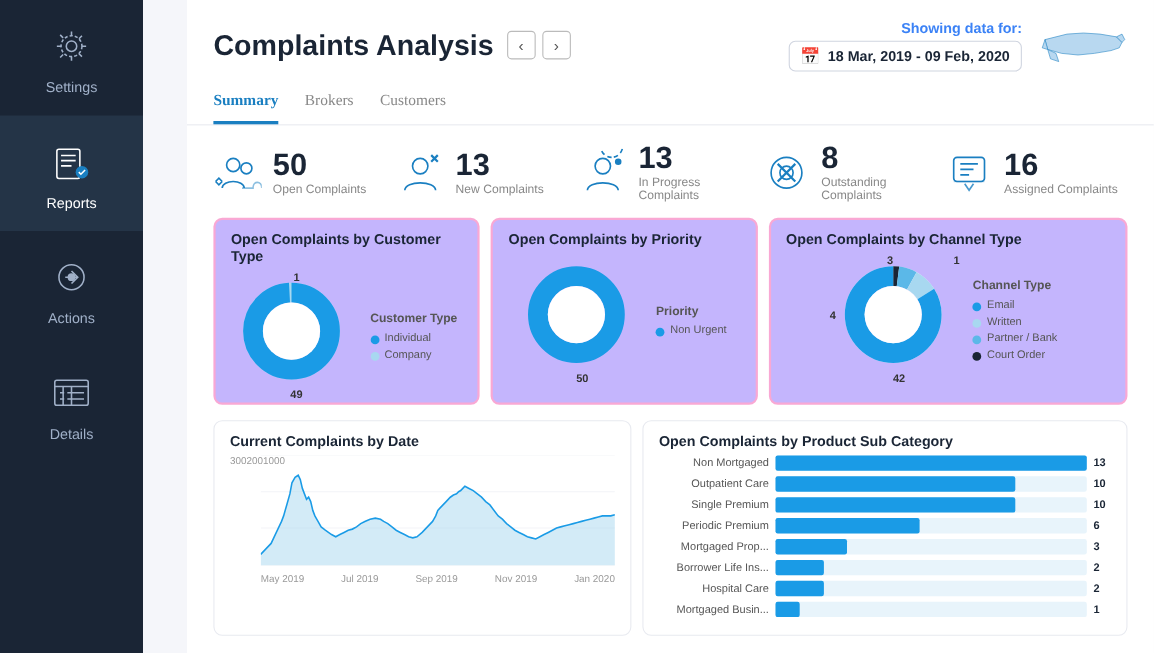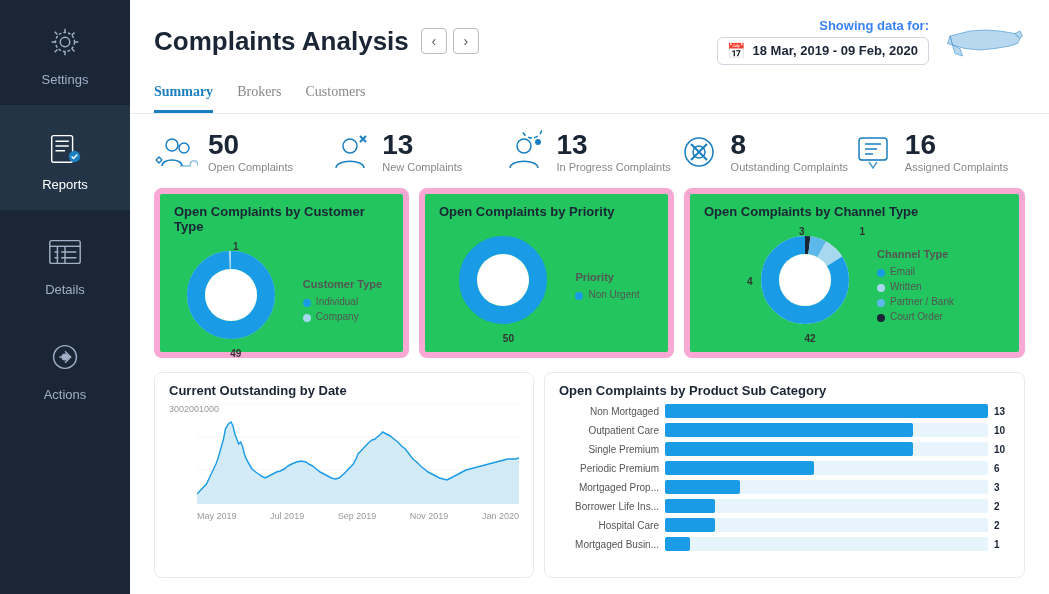--- a/index.html
+++ b/index.html
@@ -46,20 +46,21 @@
       stroke-width: 1.5;
     }
 
     
     .main {
       flex: 1;
       display: flex;
       flex-direction: column;
       background: #ffffff;
       overflow: hidden;
+      margin-left: 40px;
     }
 
     
     .header {
       padding: 16px 24px 0 24px;
       border-bottom: 1px solid #e8eaf0;
     }
     .header-top {
       display: flex;
       align-items: center;
@@ -180,22 +181,22 @@
       margin-top: 2px;
     }
 
     
     .charts-row {
       display: flex;
       gap: 10px;
       height: 170px;
     }
     .chart-card {
-      background: #22c55e;
-      border: 6px solid #f9a8d4;
+      background: #c4b5fd;
+      border: 2px solid #f9a8d4;
       border-radius: 8px;
       padding: 10px 14px;
       flex: 1;
     }
     .chart-title {
       font-size: 13px;
       font-weight: 600;
       color: #1a2535;
       margin-bottom: 6px;
     }
@@ -382,38 +383,38 @@
         <circle cx="30" cy="30" r="6" fill="#1a7fc1" stroke="none"></circle>
         <path d="M27 30l2 2 4-4" stroke="white" stroke-width="1.5" fill="none"></path>
       </svg>
     </div>
     <span>Reports</span>
   </div>
 
   <div class="sidebar-item">
     <div class="icon-wrap">
       <svg viewBox="0 0 40 40" stroke="currentColor" fill="none" stroke-width="1.8">
+        <circle cx="20" cy="20" r="12"></circle>
+        <path d="M14 20h12M20 14l6 6-6 6"></path>
+        <circle cx="20" cy="20" r="3" fill="currentColor"></circle>
+      </svg>
+    </div>
+    <span>Actions</span>
+  </div>
+
+  <div class="sidebar-item">
+    <div class="icon-wrap">
+      <svg viewBox="0 0 40 40" stroke="currentColor" fill="none" stroke-width="1.8">
         <rect x="4" y="8" width="32" height="24" rx="2"></rect>
         <path d="M4 14h32"></path>
         <path d="M12 14v18M20 14v18"></path>
         <path d="M9 20h4M9 26h4M16 20h16M16 26h16"></path>
       </svg>
     </div>
     <span>Details</span>
-  </div>
-
-  <div class="sidebar-item">
-    <div class="icon-wrap">
-      <svg viewBox="0 0 40 40" stroke="currentColor" fill="none" stroke-width="1.8">
-        <circle cx="20" cy="20" r="12"></circle>
-        <path d="M14 20h12M20 14l6 6-6 6"></path>
-        <circle cx="20" cy="20" r="3" fill="currentColor"></circle>
-      </svg>
-    </div>
-    <span>Actions</span>
   </div>
 
 </nav>
 
 <main class="main">
 
   <header class="header">
     <div class="header-top">
       <div class="header-title-row">
         <h1 class="header-title">Complaints Analysis</h1>
@@ -606,21 +607,21 @@
               </div>
           </div>
         </div>
       </div>
 
     </div>
 
     <div class="bottom-row">
 
       <div class="chart-card-line">
-        <div class="chart-title">Current Outstanding by Date</div>
+        <div class="chart-title">Current Complaints by Date</div>
         <div class="line-chart-area">
           <div class="line-y-labels">
             <span>300</span>
             <span>200</span>
             <span>100</span>
             <span>0</span>
           </div>
           <div class="line-svg-wrap">
             <svg width="100%" height="100%" viewBox="0 0 340 100" preserveAspectRatio="none">
 

